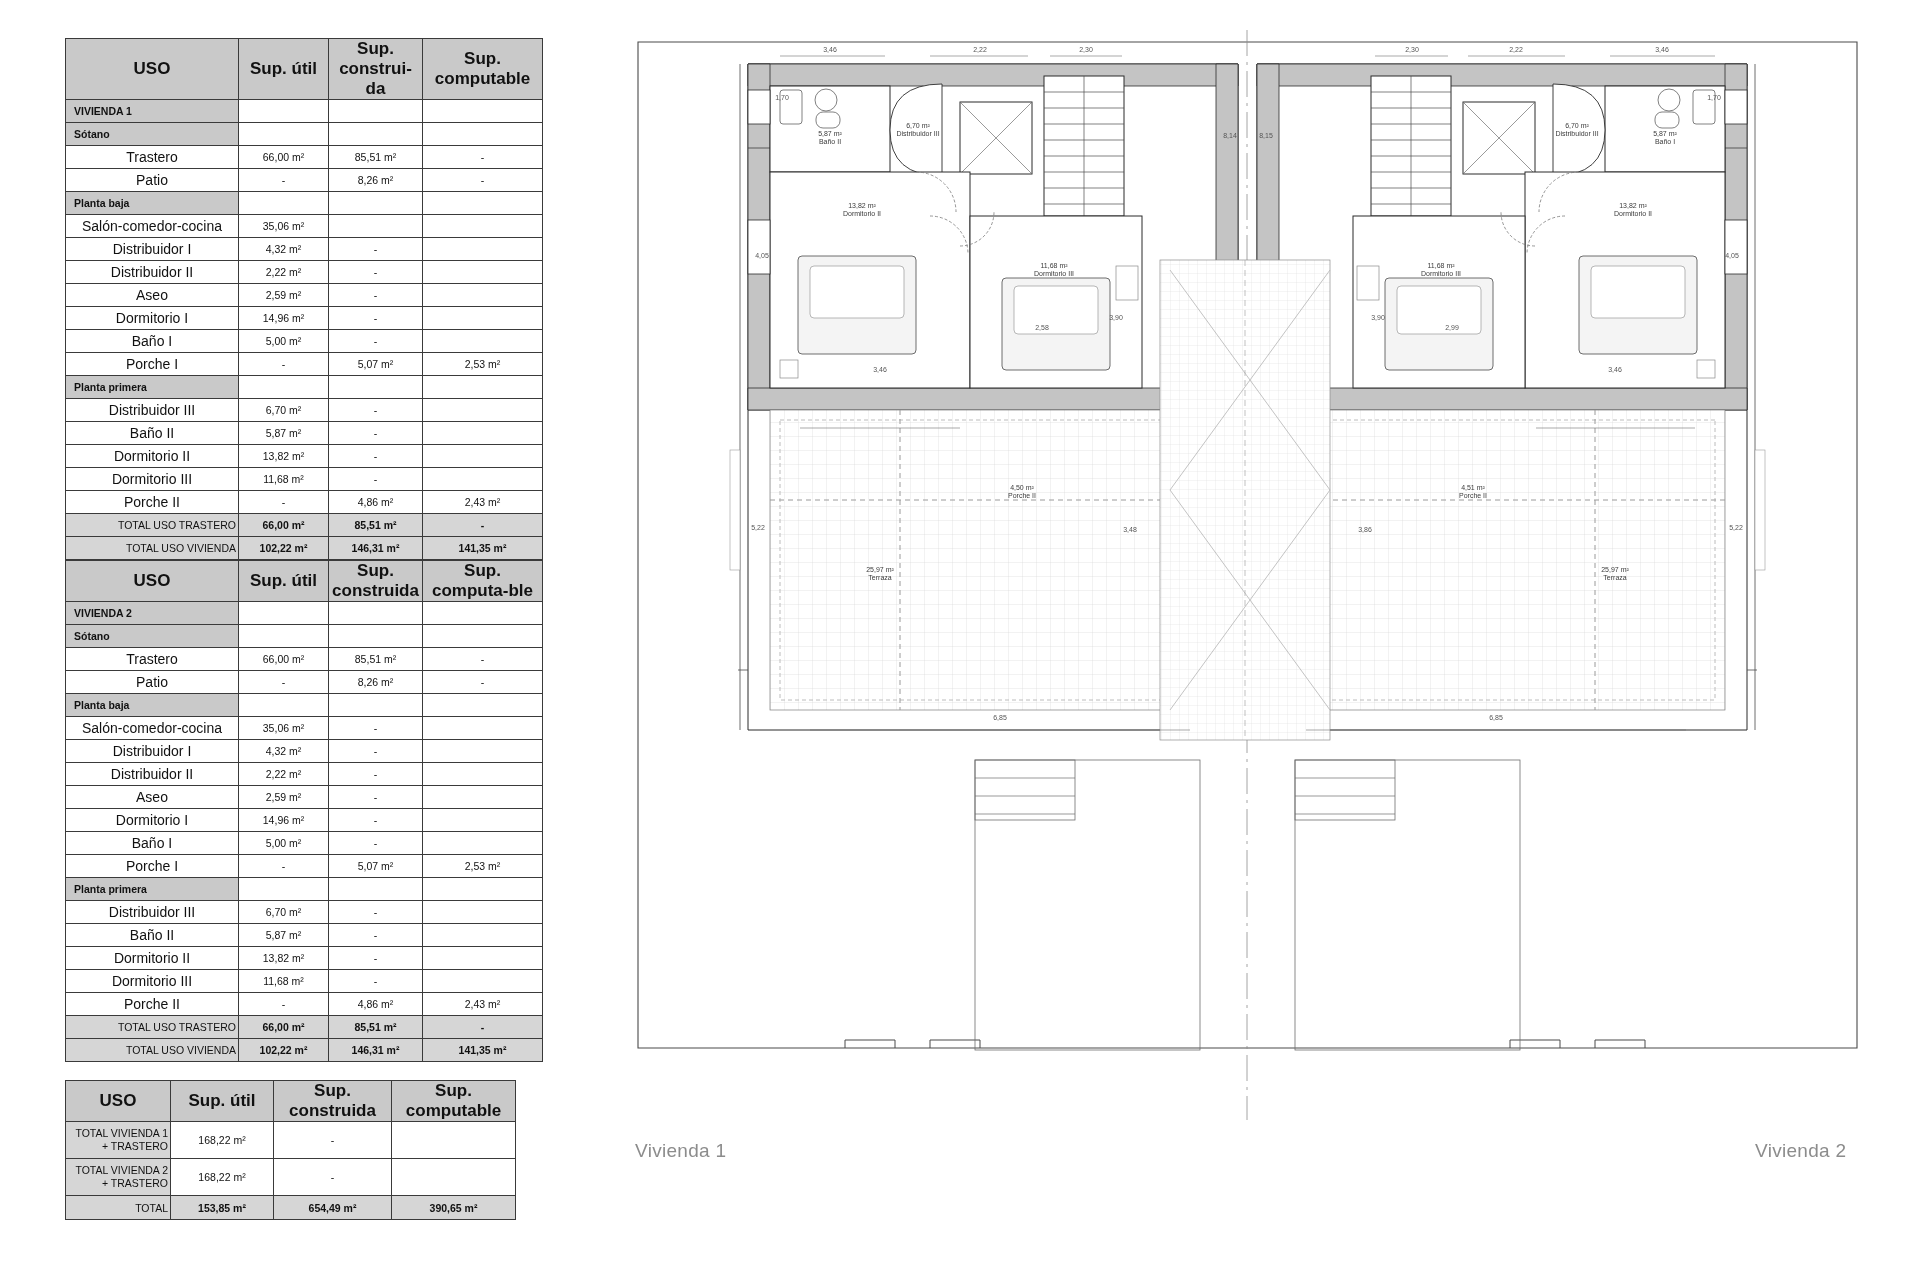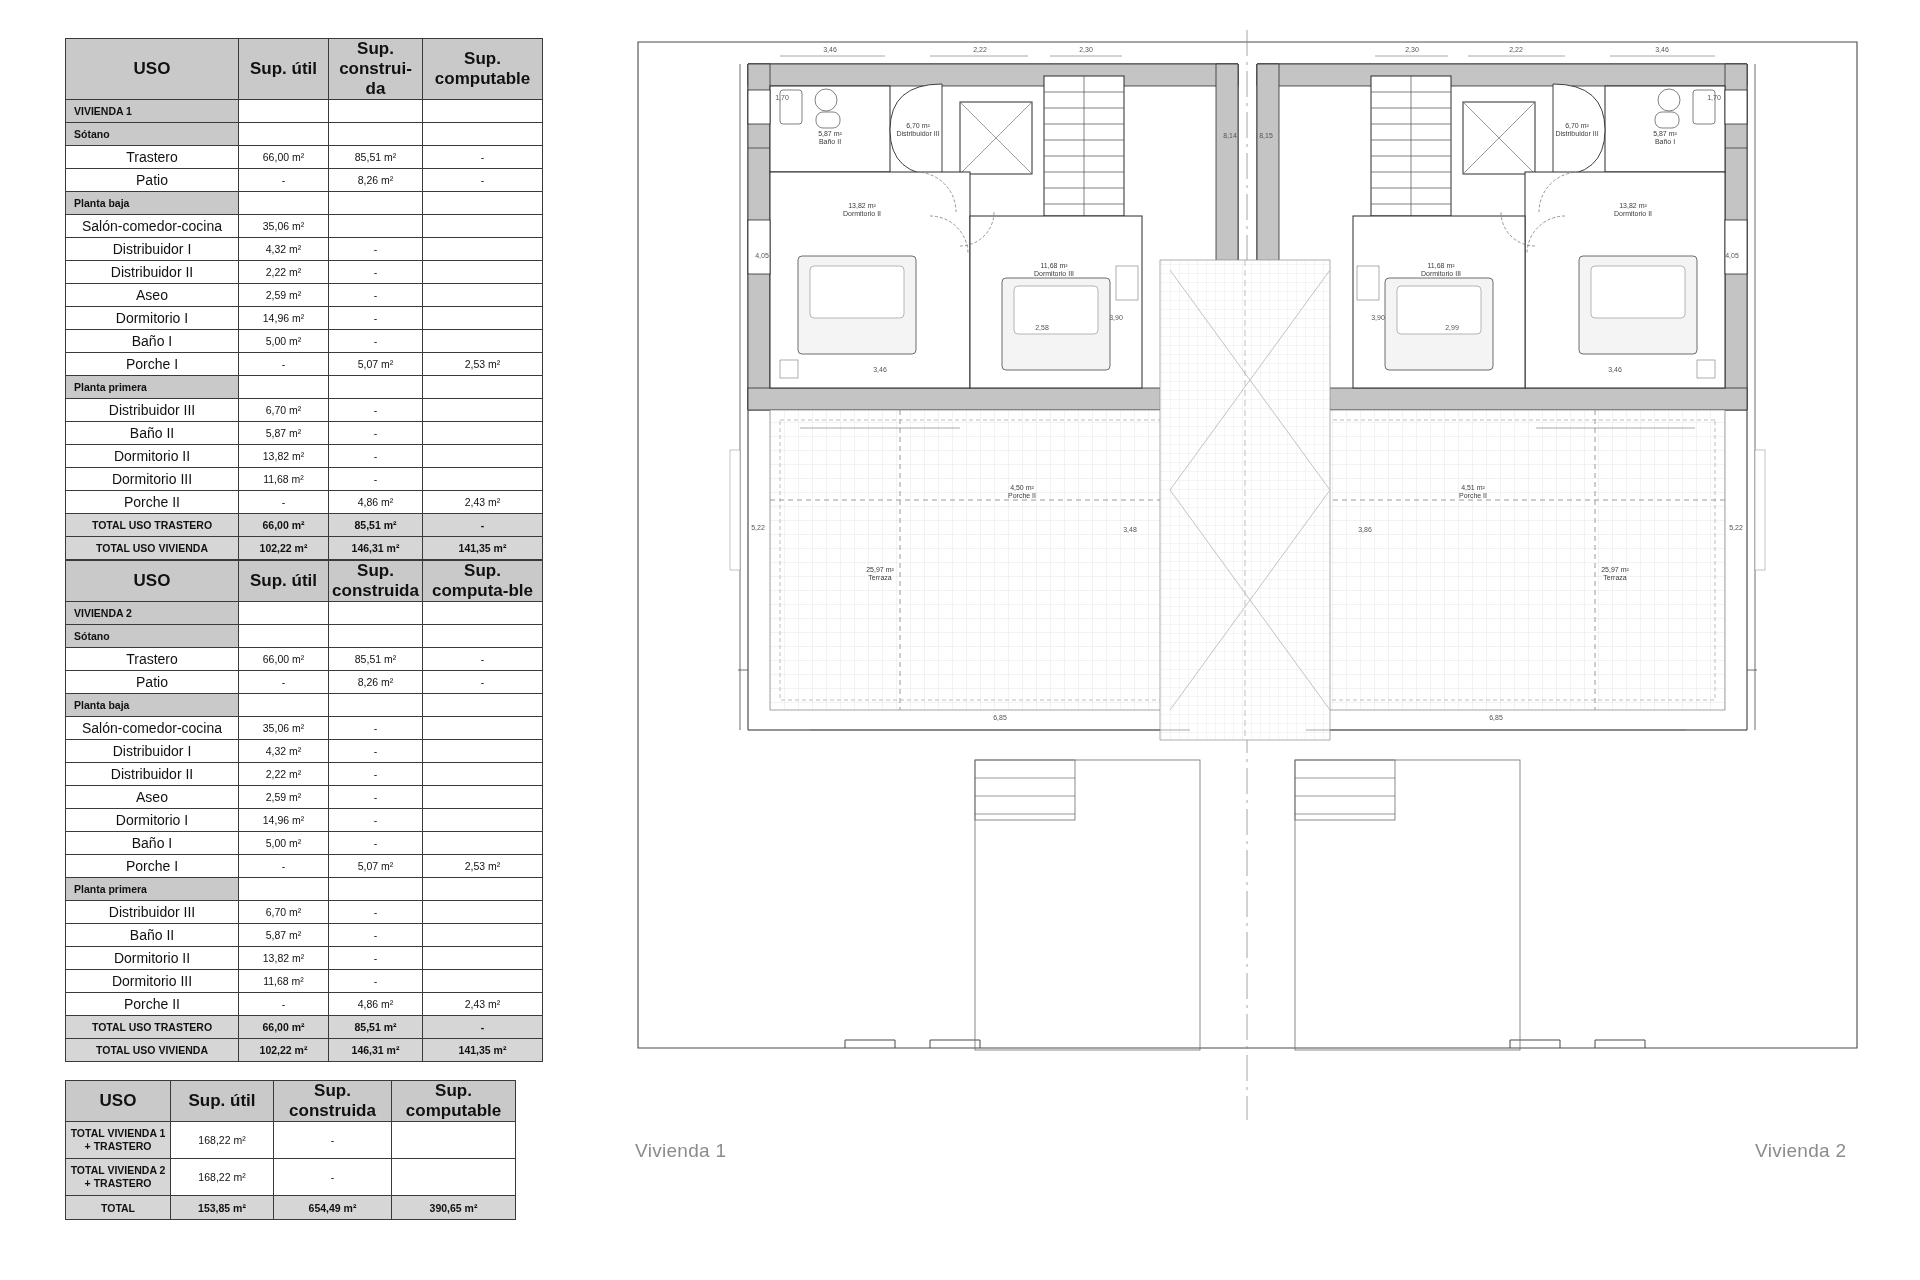--- a/index.html
+++ b/index.html
@@ -7,21 +7,21 @@
   .page{position:absolute;left:0;top:0;width:1920px;height:1280px;}
 
   
   .tbl-wrap{position:absolute;}
   table.surface{border-collapse:collapse;table-layout:fixed;}
   table.surface td{border:1px solid #3a3a3a;height:22px;text-align:center;vertical-align:middle;font-size:10.5px;color:#111;padding:0 2px;}
   table.surface td.hdr{background:#c9c9c9;font-weight:bold;font-size:17px;}
   table.surface td.sect{background:#c9c9c9;font-weight:bold;text-align:left;padding-left:8px;font-size:10.5px;}
   table.surface td.lbl{text-align:center;font-size:14px;}
   table.surface td.total{background:#d6d6d6;font-weight:bold;font-size:10.5px;}
-  table.surface td.total-left{background:#d6d6d6;font-weight:bold;font-size:10.5px;text-align:center;}
+  table.surface td.total-left{background:#d6d6d6;font-weight:normal;font-size:10.5px;text-align:right;}
   col.c0{width:173px;}
   col.c1{width:90px;}
   col.c2{width:94px;}
   col.c3{width:120px;}
 
   col.t0{width:105px;}
   col.t1{width:103px;}
   col.t2{width:118px;}
   col.t3{width:124px;}
 

